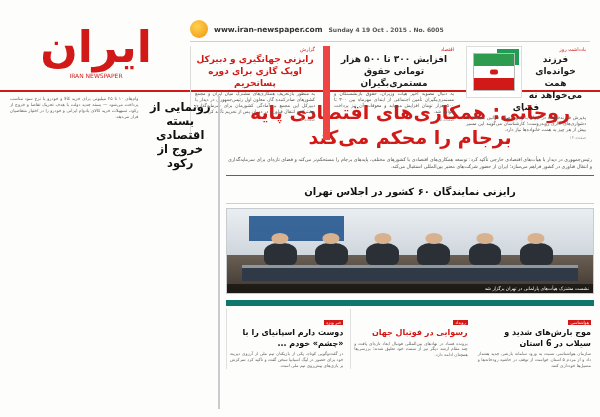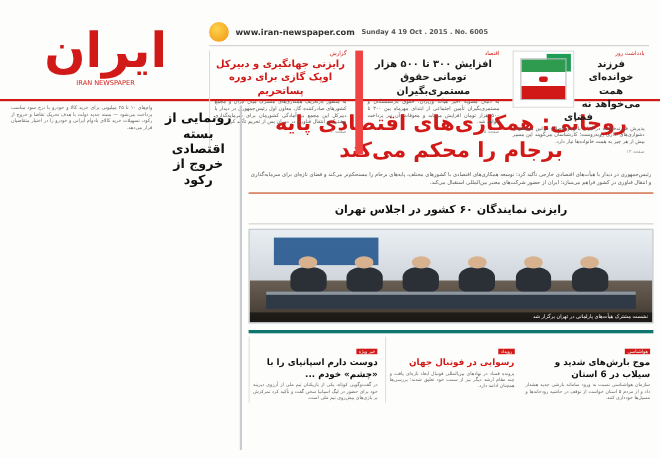--- a/index.html
+++ b/index.html
@@ -263,21 +263,21 @@
     padding: 2px 4px;
     text-align: right;
   }
 
   
   .mini-row {
     display: flex;
     flex-direction: row-reverse;
     gap: 4px;
     margin-top: 2px;
-    border-top: 3px solid #0f766e;
+    border-top: 6px solid #0f766e;
     padding-top: 3px;
   }
   .mini {
     flex: 1;
     border-left: 1px solid #e0e0e0;
     padding: 0 3px;
   }
   .mini:last-child { border-left: none; }
   .mini-kicker {
     font-size: 4.2px;

